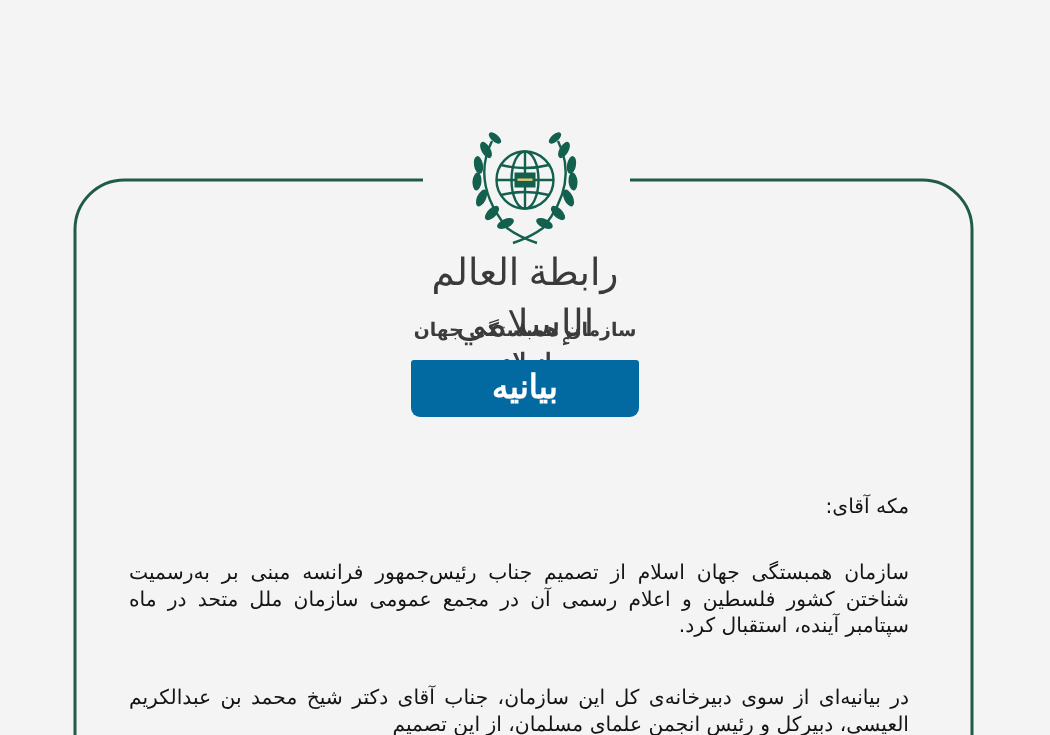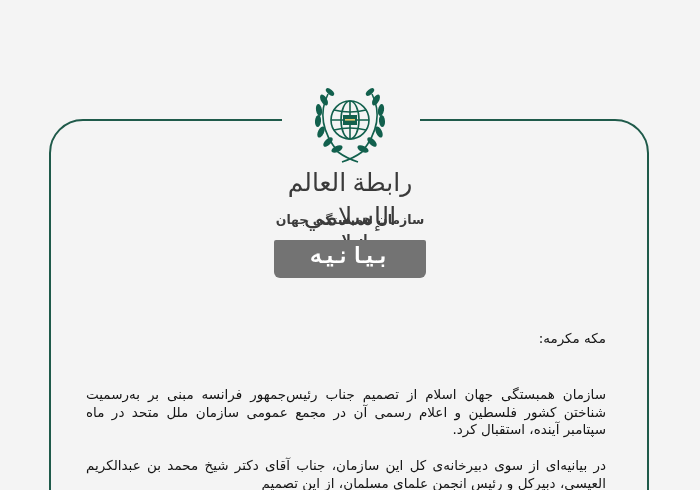--- a/index.html
+++ b/index.html
@@ -30,33 +30,33 @@
   }
   .subtitle {
     position: absolute; left: 270px; top: 210px; width: 160px;
     text-align: center; direction: rtl;
     font-family: "DejaVu Sans", sans-serif; font-size: 12.5px; font-weight: bold;
     color: #3c3c3c; line-height: 20px;
   }
   .badge {
     position: absolute; left: 274px; top: 240px;
     width: 152px; height: 38px;
-    background: #737373; border-radius: 2px 2px 6px 6px;
+    background: #0369a1; border-radius: 2px 2px 6px 6px;
     color: #ffffff; text-align: center; direction: rtl;
-    font-family: Liberation Mono, monospace; font-weight: bold;
+    font-family: Liberation Sans, sans-serif; font-weight: bold;
     font-size: 22px; line-height: 36px;
   }
   .body-text {
     position: absolute; right: 94px; width: 520px;
     direction: rtl; text-align: justify;
     font-family: "DejaVu Sans", sans-serif; font-size: 13.5px;
     color: #141414; line-height: 17.5px;
   }
   .location { top: 330px; text-align: right; }
-  .para1 { top: 374px; margin-top: 12px; }
+  .para1 { top: 374px; }
   .para2 { top: 457px; }
 </style>
 </head>
 <body>
 
 <div class="frame"></div>
 <div class="frame-gap"></div>
 
 <div class="emblem">
   <svg width="84" height="78" viewBox="0 0 84 78">
@@ -90,15 +90,15 @@
       <path d="M20 8 Q6 36 30 66 Q38 72 50 76"></path>
       <path d="M64 8 Q78 36 54 66 Q46 72 34 76"></path>
     </g>
   </svg>
 </div>
 
 <div class="arabic-title">رابطة العالم الإسلامي</div>
 <div class="subtitle">سازمان همبستگی جهان اسلام</div>
 <div class="badge">بیانیه</div>
 
-<div class="body-text location">مکه مکرمه:</div>
+<div class="body-text location">مکه آقای:</div>
 <div class="body-text para1">سازمان همبستگی جهان اسلام از تصمیم جناب رئیس‌جمهور فرانسه مبنی بر به‌رسمیت شناختن کشور فلسطین و اعلام رسمی آن در مجمع عمومی سازمان ملل متحد در ماه سپتامبر آینده، استقبال کرد.</div>
 <div class="body-text para2">در بیانیه‌ای از سوی دبیرخانه‌ی کل این سازمان، جناب آقای دکتر شیخ محمد بن عبدالکریم العیسی، دبیرکل و رئیس انجمن علمای مسلمان، از این تصمیم</div>
 
 </body></html>

